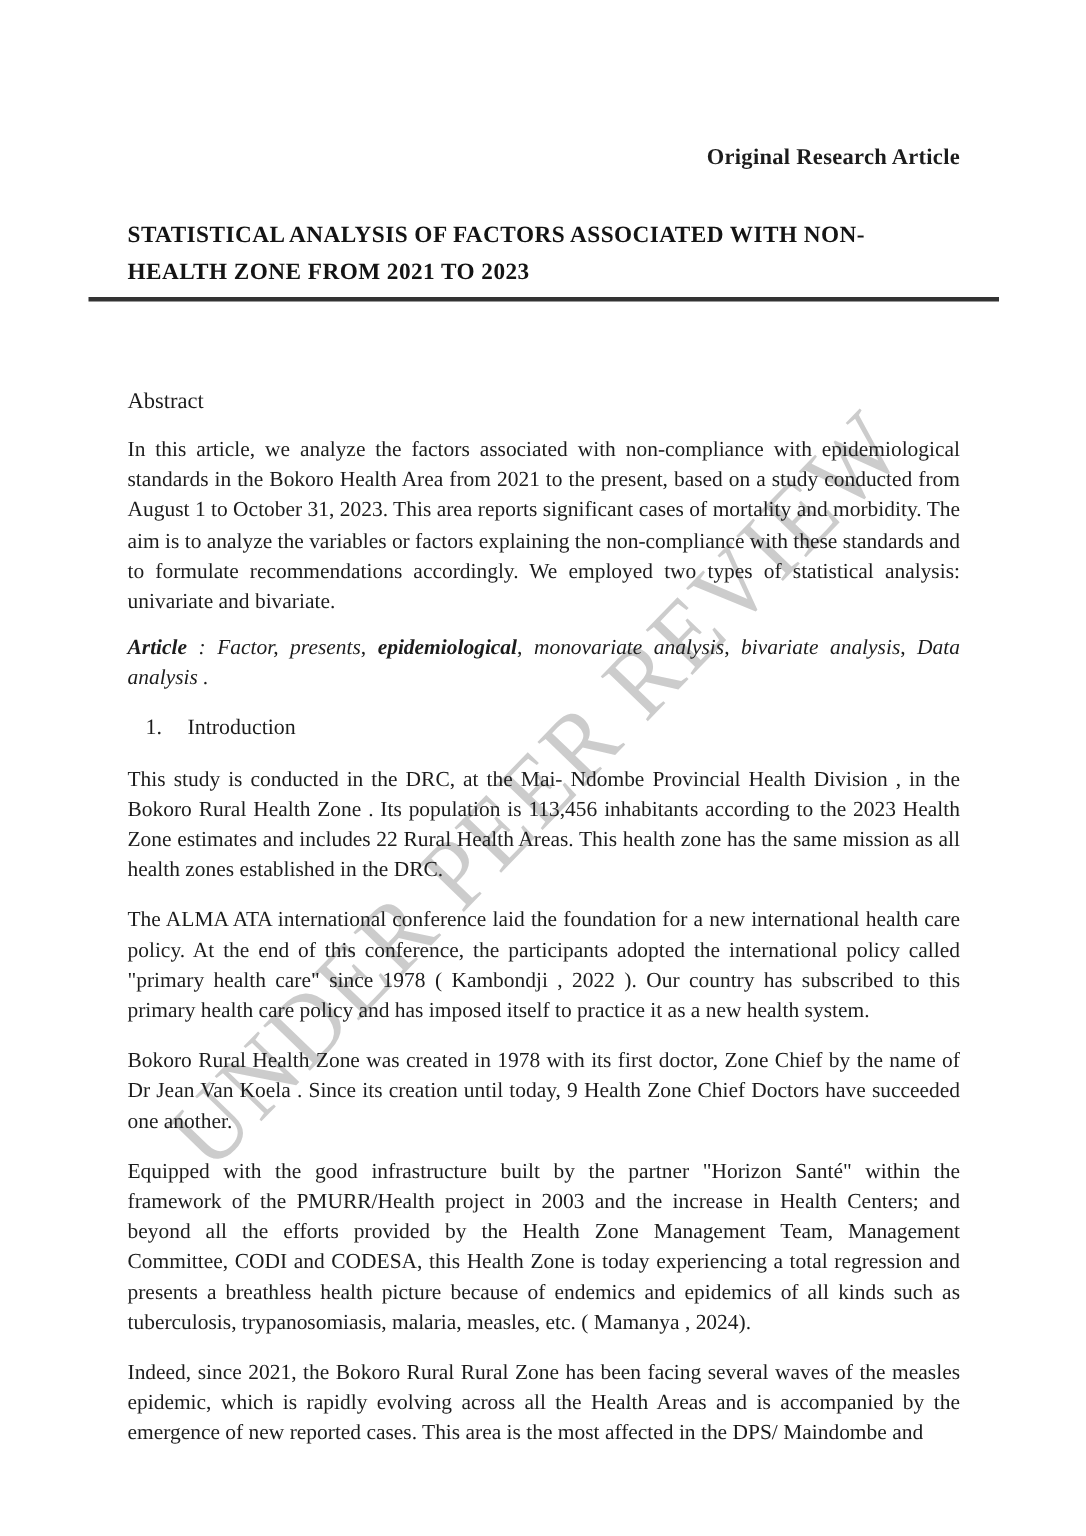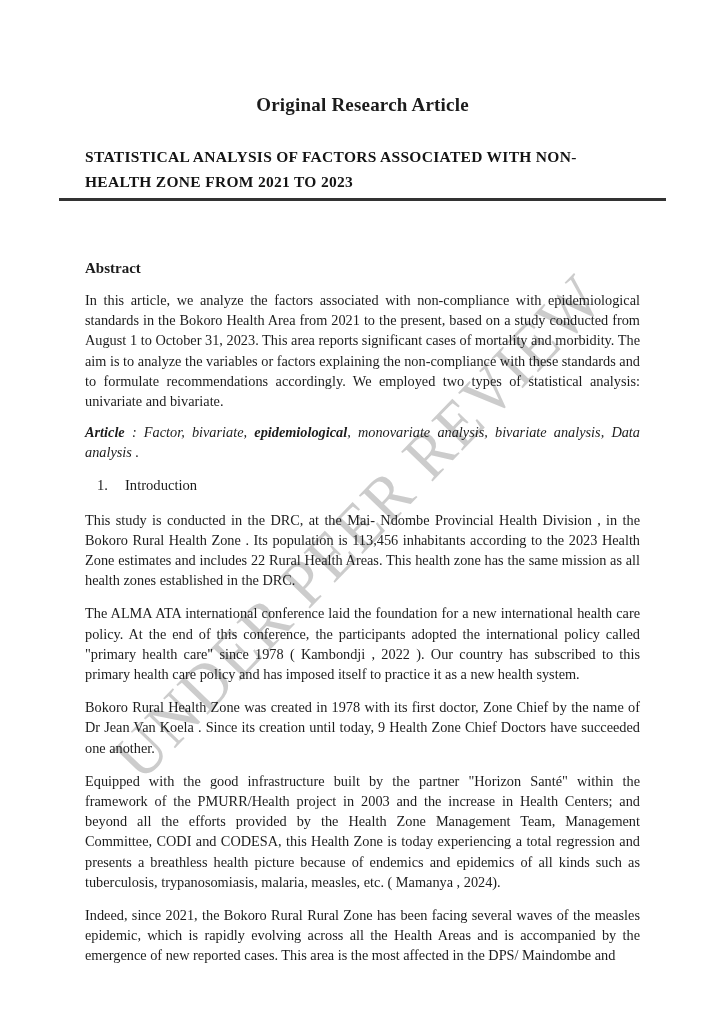--- a/index.html
+++ b/index.html
@@ -35,23 +35,23 @@
     color: rgba(158, 158, 158, 0.52);
     z-index: 0;
     user-select: none;
   }
   .content {
     position: relative;
     z-index: 1;
     padding: 96px 84px 0 85px;
   }
   .article-type {
-    text-align: center;
+    text-align: right;
     font-weight: bold;
-    font-size: 19px;
+    font-size: 15px;
     line-height: 18px;
     letter-spacing: 0.2px;
   }
   .title {
     margin: 30px 0 0 0;
     font-weight: bold;
     font-size: 15.5px;
     line-height: 25px;
     letter-spacing: 0.3px;
     color: #141414;
@@ -59,21 +59,21 @@
   .title-rule {
     height: 3px;
     background: #333333;
     border: none;
     margin: 4px -26px 0 -26px;
   }
   .abstract-heading {
     margin: 58px 0 0 0;
     font-size: 15px;
     line-height: 18px;
-    font-weight: bold;
+    font-weight: normal;
   }
   .para {
     margin: 13px 0 0 0;
     font-size: 14.3px;
     line-height: 20.2px;
     text-align: justify;
   }
   .keywords {
     margin: 11px 0 0 0;
     font-size: 14.3px;
@@ -115,21 +115,21 @@
       <div class="title-line">STATISTICAL ANALYSIS OF FACTORS ASSOCIATED WITH NON-</div>
       <div class="title-line">HEALTH ZONE FROM 2021 TO 2023</div>
     </h1>
 
     <div class="title-rule"></div>
 
     <div class="abstract-heading">Abstract</div>
 
     <p class="para">In this article, we analyze the factors associated with non-compliance with epidemiological standards in the Bokoro Health Area from 2021 to the present, based on a study conducted from August 1 to October 31, 2023. This area reports significant cases of mortality and morbidity. The aim is to analyze the variables or factors explaining the non-compliance with these standards and to formulate recommendations accordingly. We employed two types of statistical analysis: univariate and bivariate.</p>
 
-    <p class="keywords"><span class="kw-strong">Article</span><span> : </span><span>Factor, bivariate, </span><span class="kw-strong">epidemiological</span><span>, monovariate analysis, bivariate analysis, Data analysis .</span></p>
+    <p class="keywords"><span class="kw-strong">Article</span><span> : </span><span>Factor, presents, </span><span class="kw-strong">epidemiological</span><span>, monovariate analysis, bivariate analysis, Data analysis .</span></p>
 
     <div class="section-heading">
       <span class="section-number">1.</span>
       <span class="section-label">Introduction</span>
     </div>
 
     <p class="para first-para">This study is conducted in the DRC, at the Mai- Ndombe Provincial Health Division , in the Bokoro Rural Health Zone . Its population is 113,456 inhabitants according to the 2023 Health Zone estimates and includes 22 Rural Health Areas. This health zone has the same mission as all health zones established in the DRC.</p>
     <p class="para">The ALMA ATA international conference laid the foundation for a new international health care policy. At the end of this conference, the participants adopted the international policy called "primary health care" since 1978 ( Kambondji , 2022 ). Our country has subscribed to this primary health care policy and has imposed itself to practice it as a new health system.</p>
     <p class="para">Bokoro Rural Health Zone was created in 1978 with its first doctor, Zone Chief by the name of Dr Jean Van Koela . Since its creation until today, 9 Health Zone Chief Doctors have succeeded one another.</p>
     <p class="para">Equipped with the good infrastructure built by the partner "Horizon Santé" within the framework of the PMURR/Health project in 2003 and the increase in Health Centers; and beyond all the efforts provided by the Health Zone Management Team, Management Committee, CODI and CODESA, this Health Zone is today experiencing a total regression and presents a breathless health picture because of endemics and epidemics of all kinds such as tuberculosis, trypanosomiasis, malaria, measles, etc. ( Mamanya , 2024).</p>

